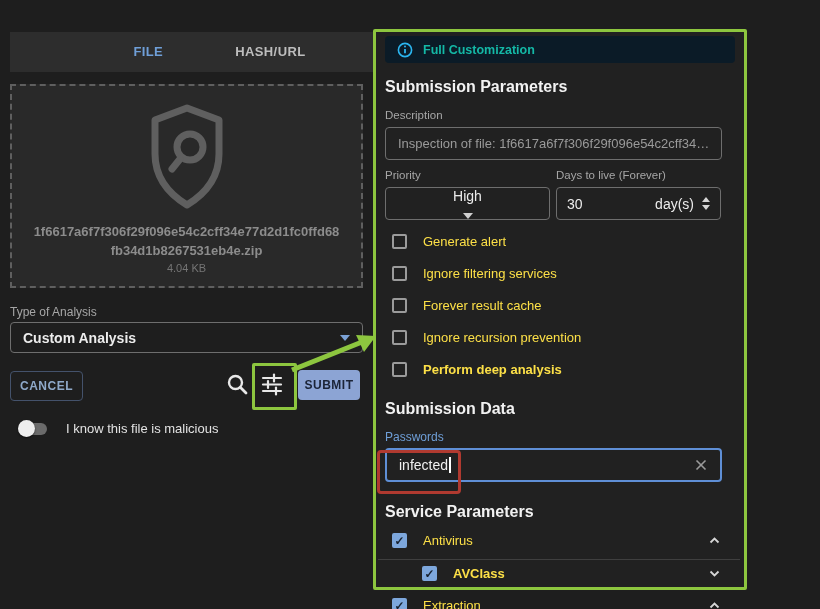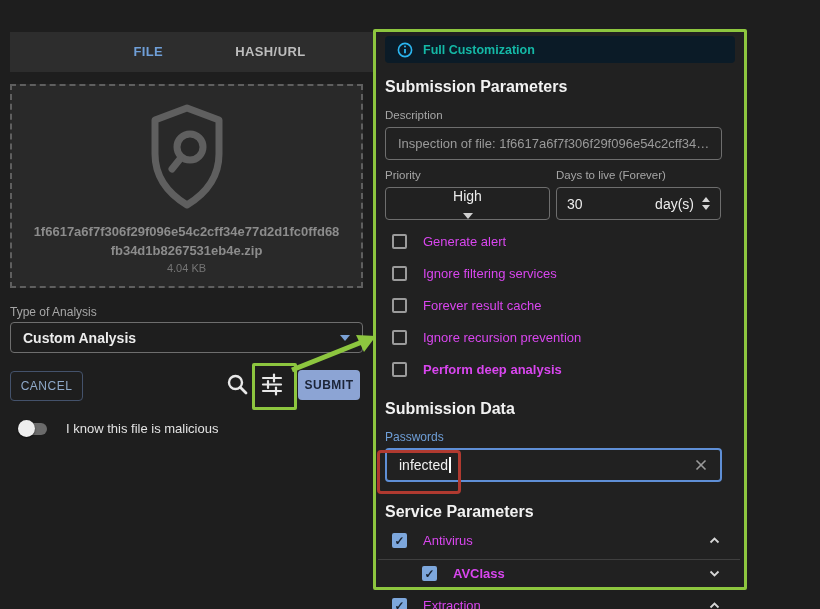--- a/index.html
+++ b/index.html
@@ -24,21 +24,21 @@
   .fsize{font-size:11px;color:#757575;margin-top:2px;}
 
   .small-lbl{font-size:11.5px;color:#a6a6a6;}
   .outlined{border:1px solid #6e6e6e;border-radius:4px;box-sizing:border-box;background:transparent;}
   .sel-value{font-size:14px;color:#ececec;}
   .caret{width:0;height:0;border-left:5px solid transparent;border-right:5px solid transparent;
     border-top:6px solid #cfcfcf;}
   .caret.blue{border-top-color:#7ba2d6;}
 
   .btn-outline{border:1px solid #44526b;border-radius:4px;color:#8fa9c9;
-    font-size:12px;font-weight:normal;letter-spacing:.5px;background:transparent;
+    font-size:12px;font-weight:bold;letter-spacing:.5px;background:transparent;
     display:flex;align-items:center;justify-content:center;cursor:pointer;}
   .btn-fill{background:#8ca4d4;border-radius:4px;color:#1b2437;
     font-size:12px;font-weight:bold;letter-spacing:.5px;
     display:flex;align-items:center;justify-content:center;cursor:pointer;}
 
   .switch-track{width:26px;height:12px;border-radius:6px;background:#6b6b6b;}
   .switch-knob{width:17px;height:17px;border-radius:50%;background:#eeeeee;
     box-shadow:0 1px 2px rgba(0,0,0,.6);}
 
   
@@ -47,21 +47,21 @@
   .banner{left:385px;top:36px;width:350px;height:27px;background:#0b1b27;border-radius:4px;
     display:flex;align-items:center;gap:10px;padding-left:12px;box-sizing:border-box;}
   .banner-text{font-size:12.5px;font-weight:bold;color:#14b8a6;}
   .h2{font-size:16px;font-weight:bold;color:#f2f2f2;}
 
   .cb{width:15px;height:15px;border:2px solid #9b9b9b;border-radius:2px;box-sizing:border-box;
     display:inline-flex;align-items:center;justify-content:center;cursor:pointer;flex:none;}
   .cb.checked{background:#7da7dc;border-color:#7da7dc;color:#16202e;
     font-size:12px;font-weight:bold;line-height:1;}
   .cb-row{display:flex;align-items:center;gap:16px;}
-  .cb-label{font-size:13px;color:#d946ef;}
+  .cb-label{font-size:13px;color:#fde047;}
 
   .spin{display:flex;flex-direction:column;gap:3px;}
   .spin .up{width:0;height:0;border-left:4px solid transparent;border-right:4px solid transparent;
     border-bottom:5px solid #d6d6d6;}
   .spin .down{width:0;height:0;border-left:4px solid transparent;border-right:4px solid transparent;
     border-top:5px solid #d6d6d6;}
 
   .pw-input{border:2px solid #5f8fd6;border-radius:4px;box-sizing:border-box;
     display:flex;align-items:center;padding:0 12px;}
   .pw-text{font-size:14px;color:#f0f0f0;}

